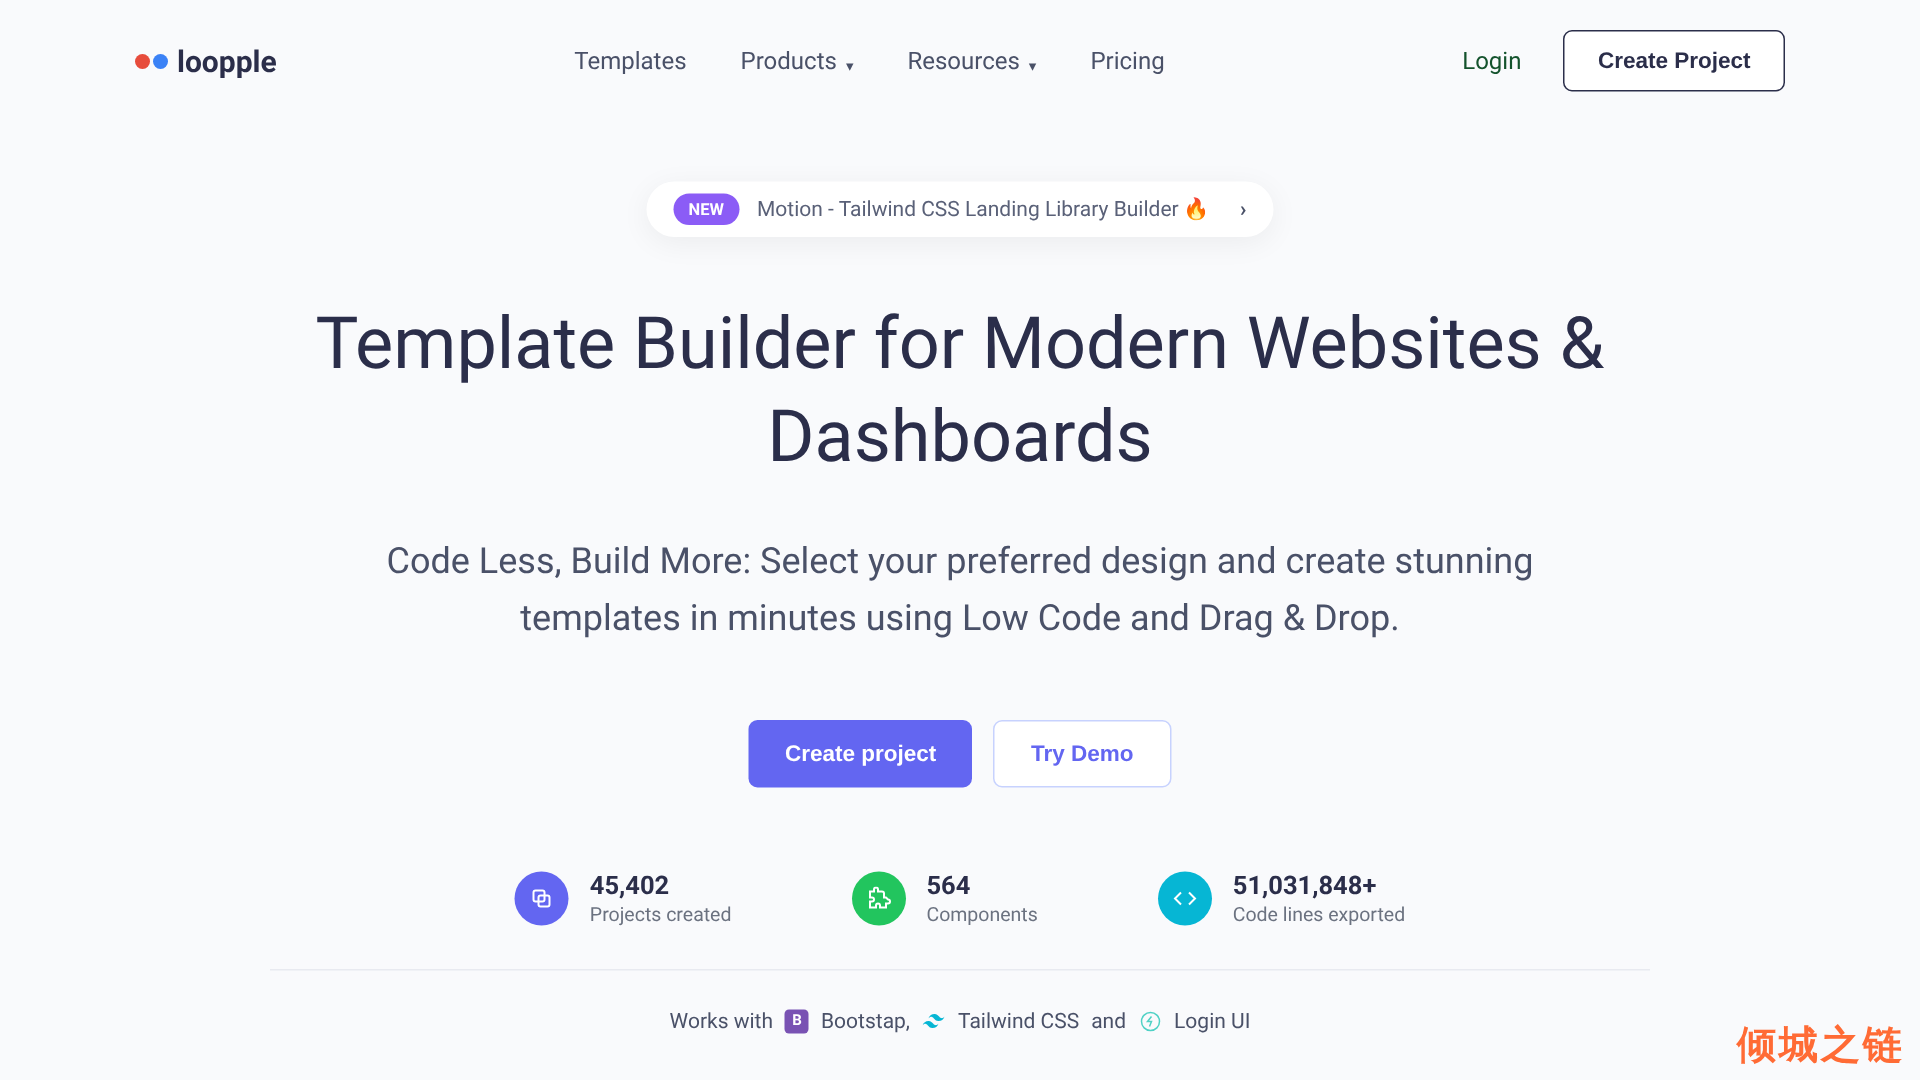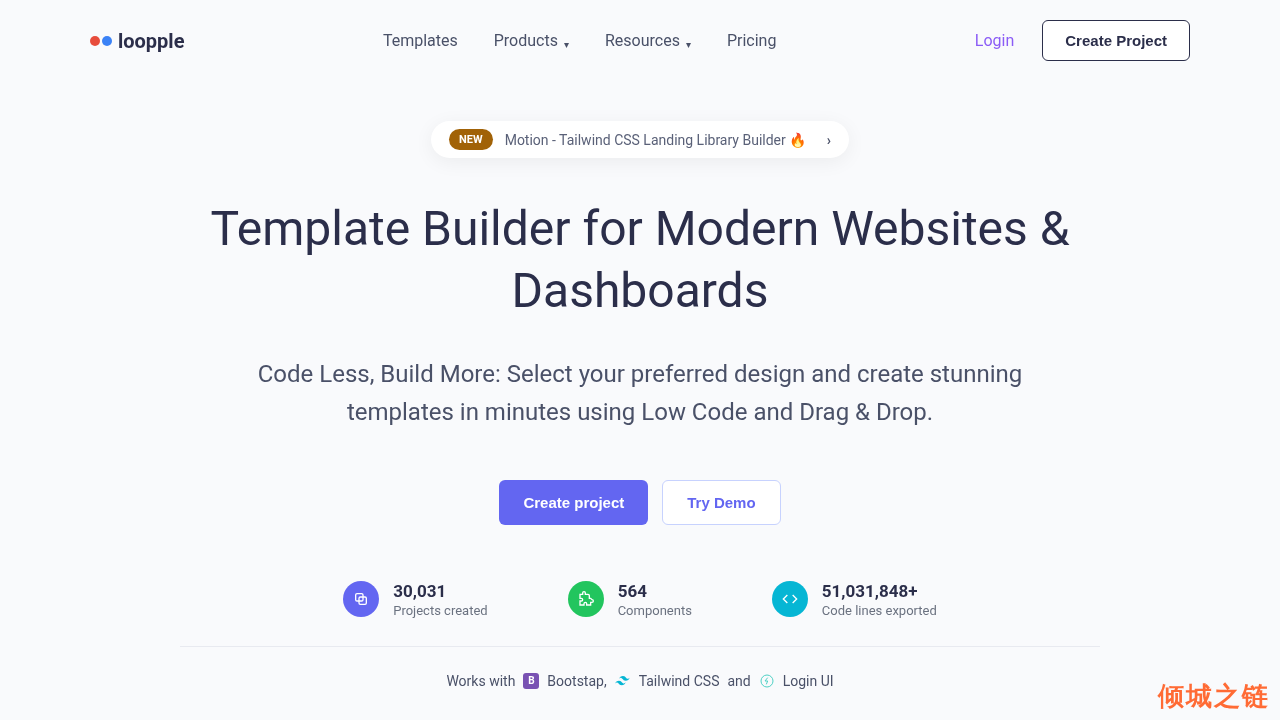--- a/index.html
+++ b/index.html
@@ -7,25 +7,25 @@
 .header{display:flex;align-items:center;justify-content:space-between;padding:20px 90px;}
 .logo{display:flex;align-items:center;gap:6px;font-size:20px;font-weight:700;color:#2b2e4a;}
 .logo-dots{display:flex;gap:2px;}
 .dot{width:10px;height:10px;border-radius:50%;}
 .dot-red{background:#e74c3c;}
 .dot-blue{background:#3b82f6;}
 .nav{display:flex;gap:36px;align-items:center;}
 .nav-item{color:#4a5168;font-size:16px;cursor:pointer;display:flex;align-items:flex-end;gap:6px;}
 .caret{font-size:10px;}
 .right-nav{display:flex;align-items:center;gap:28px;}
-.login-link{color:#8b5cf6;font-size:16px;cursor:pointer;}
+.login-link{color:#14532d;font-size:16px;cursor:pointer;}
 .btn-outline{border:1.5px solid #2b2e4a;background:white;color:#2b2e4a;font-weight:700;font-size:15px;padding:11px 22px;border-radius:6px;cursor:pointer;}
 .hero{text-align:center;padding:40px 120px 0;}
 .pill{display:inline-flex;align-items:center;gap:12px;background:white;border-radius:999px;padding:8px 18px;box-shadow:0 4px 20px rgba(0,0,0,0.06);margin-bottom:40px;}
-.pill-badge{background:#a16207;color:white;font-size:11px;font-weight:700;padding:4px 10px;border-radius:999px;}
+.pill-badge{background:#8b5cf6;color:white;font-size:11px;font-weight:700;padding:4px 10px;border-radius:999px;}
 .pill-text{color:#5a6178;font-size:14px;}
 .chevron{color:#4a5168;font-weight:700;font-size:14px;margin-left:8px;}
 .headline{font-size:48px;font-weight:400;line-height:1.3;color:#2b2e4a;margin-bottom:32px;}
 .sub{font-size:24px;color:#4a5168;line-height:1.6;max-width:800px;margin:0 auto 48px;}
 .cta-row{display:flex;justify-content:center;gap:14px;margin-bottom:56px;}
 .btn-primary{background:#6366f1;color:white;font-weight:700;font-size:15px;padding:13px 24px;border:none;border-radius:6px;cursor:pointer;}
 .btn-secondary{background:white;color:#6366f1;border:1.5px solid #c7d2fe;font-weight:700;font-size:15px;padding:13px 24px;border-radius:6px;cursor:pointer;}
 .stats{display:flex;justify-content:center;gap:80px;padding-bottom:28px;border-bottom:1px solid #e8eaf0;max-width:920px;margin:0 auto;}
 .stat{display:flex;align-items:center;gap:14px;text-align:left;}
 .stat-icon{width:36px;height:36px;border-radius:50%;display:flex;align-items:center;justify-content:center;}
@@ -89,21 +89,21 @@
   </div>
   <div class="stats">
     <div class="stat">
       <div class="stat-icon icon-purple">
         <svg width="16" height="16" viewBox="0 0 24 24" fill="none" stroke="white" stroke-width="2">
             <rect x="9" y="9" width="11" height="11" rx="2"></rect>
             <rect x="4" y="4" width="11" height="11" rx="2"></rect>
           </svg>
       </div>
       <div>
-        <div class="stat-num">30,031</div>
+        <div class="stat-num">45,402</div>
         <div class="stat-label">Projects created</div>
       </div>
     </div>
     <div class="stat">
       <div class="stat-icon icon-green">
         <svg width="16" height="16" viewBox="0 0 24 24" fill="none" stroke="white" stroke-width="2">
             <path d="M19 11h-2V7a2 2 0 0 0-2-2h-4V3a2 2 0 0 0-4 0v2H3v6h2a2 2 0 0 1 0 4H3v6h6v-2a2 2 0 0 1 4 0v2h6v-4h2a2 2 0 0 0 0-4z"></path>
           </svg>
       </div>
       <div>

